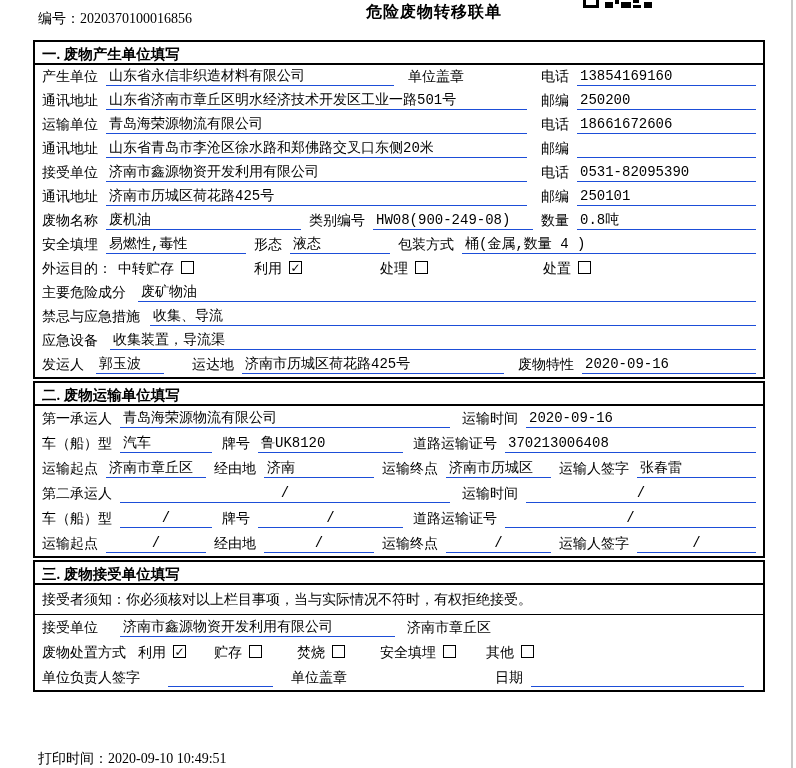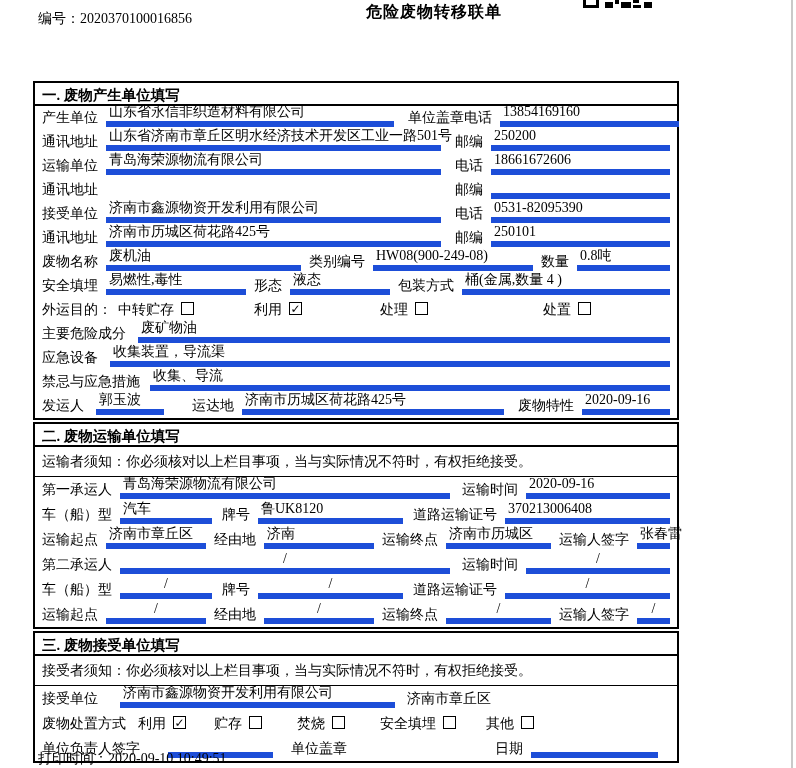--- a/index.html
+++ b/index.html
@@ -14,28 +14,28 @@
     overflow: hidden;
   }
   .hdr-no { position: absolute; left: 38px; top: 10px; white-space: nowrap; }
   .hdr-title {
     position: absolute; left: 434px; top: 2px; transform: translateX(-50%);
     font-size: 16px; font-weight: bold; white-space: nowrap; letter-spacing: 1px;
   }
   .qr { position: absolute; left: 583px; top: 0; }
   .page-edge { position: absolute; right: 3px; top: 0; width: 2px; height: 768px; background: #c9c9c9; }
 
-  .doc { position: absolute; left: 33px; top: 40px; width: 646px; margin-top: 41px; }
+  .doc { position: absolute; left: 33px; top: 40px; width: 732px; }
   .box { border: 2px solid #000; margin-bottom: 2px; background: #fff; }
   .sec-title { font-weight: bold; height: 23px; padding: 3px 6px 0 7px; border-bottom: 2px solid #000; font-size: 14.5px; }
   .notice { height: 30px; padding: 6px 6px 0 7px; border-bottom: 1px solid #000; white-space: nowrap; }
   .row { display: flex; align-items: flex-end; height: 24px; padding: 0 7px 3px 7px; }
   .s2 .row, .s3 .row { height: 25px; }
   .lbl { white-space: nowrap; flex: none; }
-  .fill { border-bottom: 6px solid #1d4ed8; padding: 0 3px; white-space: nowrap; flex: none; min-width: 10px; }
+  .fill { border-bottom: 1px solid #1d4ed8; padding: 0 3px; white-space: nowrap; flex: none; min-width: 10px; font-family: Liberation Mono, monospace; }
   .grow { flex: 1 1 auto; }
   .ctr { text-align: center; }
   .rg { flex: none; width: 215px; margin-left: auto; display: flex; align-items: flex-end; }
   .rg .lbl { margin-right: 8px; }
   .rg .fill { flex: 1 1 auto; }
   .opt { display: inline-flex; align-items: center; flex: none; }
   .cb {
     width: 13px; height: 13px; border: 1px solid #000; margin-left: 7px;
     display: inline-flex; align-items: center; justify-content: center;
     font-family: "DejaVu Sans", sans-serif; font-size: 12px; line-height: 1;
@@ -91,20 +91,21 @@
       <span class="lbl">运输单位</span>
       <span class="fill grow" style="margin-left:8px;margin-right:14px">青岛海荣源物流有限公司</span>
       <span class="rg">
         <span class="lbl">电话</span>
         <span class="fill">18661672606</span>
       </span>
     </div>
 
     <div class="row">
       <span class="lbl">通讯地址</span>
+      <span class="fill grow" style="margin-left:8px;margin-right:14px">山东省青岛市李沧区徐水路和郑佛路交叉口东侧20米</span>
       <span class="rg">
         <span class="lbl">邮编</span>
         <span class="fill"></span>
       </span>
     </div>
 
     <div class="row">
       <span class="lbl">接受单位</span>
       <span class="fill grow" style="margin-left:8px;margin-right:14px">济南市鑫源物资开发利用有限公司</span>
       <span class="rg">
@@ -159,42 +160,41 @@
         <span class="cb"></span>
       </span>
     </div>
 
     <div class="row">
       <span class="lbl">主要危险成分</span>
       <span class="fill grow" style="margin-left:12px">废矿物油</span>
     </div>
 
     <div class="row">
+      <span class="lbl">禁忌与应急措施</span>
+      <span class="fill grow" style="margin-left:10px">收集、导流</span>
+    </div>
+
+    <div class="row">
       <span class="lbl">应急设备</span>
       <span class="fill grow" style="margin-left:12px">收集装置，导流渠</span>
-    </div>
-
-    <div class="row">
-      <span class="lbl">禁忌与应急措施</span>
-      <span class="fill grow" style="margin-left:10px">收集、导流</span>
     </div>
 
     <div class="row">
       <span class="lbl">发运人</span>
       <span class="fill" style="width:68px;margin-left:12px">郭玉波</span>
       <span class="lbl" style="margin-left:28px">运达地</span>
       <span class="fill" style="width:262px;margin-left:8px">济南市历城区荷花路425号</span>
       <span class="lbl" style="margin-left:14px">废物特性</span>
       <span class="fill grow" style="margin-left:8px">2020-09-16</span>
     </div>
   </div>
 
   <div class="box s2">
     <div class="sec-title">二. 废物运输单位填写</div>
-    <div class="notice">运输者须知：你必须核对以上栏目事项，当与实际情况不符时，有权拒绝接受。</div>
 
     <div class="row">
       <span class="lbl">第一承运人</span>
       <span class="fill" style="width:330px;margin-left:8px">青岛海荣源物流有限公司</span>
       <span class="lbl" style="margin-left:12px">运输时间</span>
       <span class="fill grow" style="margin-left:8px">2020-09-16</span>
     </div>
 
     <div class="row">
       <span class="lbl">车（船）型</span>

